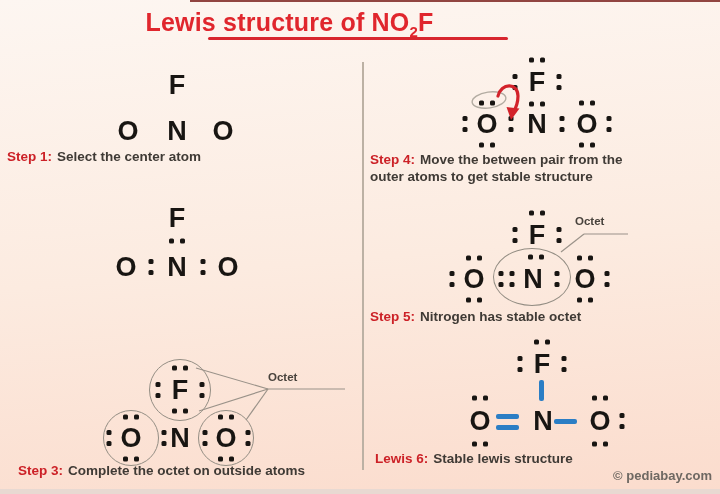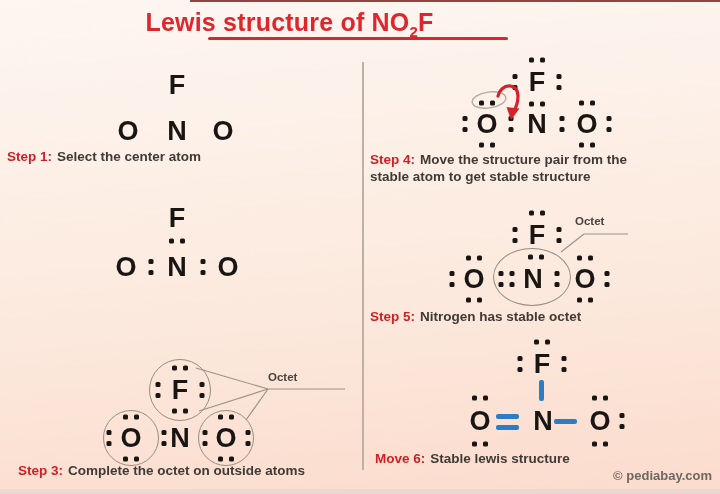--- a/index.html
+++ b/index.html
@@ -100,22 +100,22 @@
   <i class="abs ctr dp dph" style="left:487px;top:103px"></i>
   <i class="abs ctr dp dph" style="left:487px;top:145px"></i>
   <i class="abs ctr dp dpv" style="left:511px;top:124px"></i>
   <span class="abs ctr atom" style="left:537px;top:124px">N</span>
   <i class="abs ctr dp dpv" style="left:562px;top:124px"></i>
   <span class="abs ctr atom" style="left:587px;top:124px">O</span>
   <i class="abs ctr dp dph" style="left:587px;top:103px"></i>
   <i class="abs ctr dp dpv" style="left:609px;top:124px"></i>
   <i class="abs ctr dp dph" style="left:587px;top:145px"></i>
   <div class="abs cap" style="left:370px;top:151px">
-    <div><span class="cap-label">Step 4:</span><span>Move the structure pair from the</span></div>
-    <div>stable atom to get stable structure</div>
+    <div><span class="cap-label">Step 4:</span><span>Move the between pair from the</span></div>
+    <div>outer atoms to get stable structure</div>
   </div>
 
   <i class="abs ctr circ" style="left:532px;top:277px;width:78px;height:58px"></i>
   <span class="abs ctr atom" style="left:537px;top:235px">F</span>
   <i class="abs ctr dp dph" style="left:537px;top:213px"></i>
   <i class="abs ctr dp dpv" style="left:515px;top:235px"></i>
   <i class="abs ctr dp dpv" style="left:559px;top:235px"></i>
   <i class="abs ctr dp dph" style="left:536px;top:257px"></i>
   <span class="abs ctr atom" style="left:474px;top:279px">O</span>
   <i class="abs ctr dp dpv" style="left:452px;top:279px"></i>
@@ -144,21 +144,21 @@
   <i class="abs ctr dp dph" style="left:480px;top:398px"></i>
   <i class="abs ctr dp dph" style="left:480px;top:444px"></i>
   <i class="abs bond" style="left:496px;top:414px;width:23px;height:5px"></i>
   <i class="abs bond" style="left:496px;top:425px;width:23px;height:5px"></i>
   <i class="abs bond" style="left:554px;top:419px;width:23px;height:5px"></i>
   <span class="abs ctr atom" style="left:600px;top:421px">O</span>
   <i class="abs ctr dp dph" style="left:600px;top:398px"></i>
   <i class="abs ctr dp dpv" style="left:622px;top:421px"></i>
   <i class="abs ctr dp dph" style="left:600px;top:444px"></i>
   <div class="abs cap" style="left:375px;top:450px">
-    <div><span class="cap-label">Move 6:</span><span>Stable lewis structure</span></div>
+    <div><span class="cap-label">Lewis 6:</span><span>Stable lewis structure</span></div>
   </div>
 
   <svg class="abs ovl" width="720" height="494" viewBox="0 0 720 494">
     <g stroke="#9a9289" stroke-width="1.2" fill="none">
       <path d="M196 368 L268 389"></path>
       <path d="M199 411 L268 389"></path>
       <path d="M246 420 L268 389"></path>
       <path d="M268 389 L345 389"></path>
     </g>
     <g stroke="#9a9289" stroke-width="1.2" fill="none">

